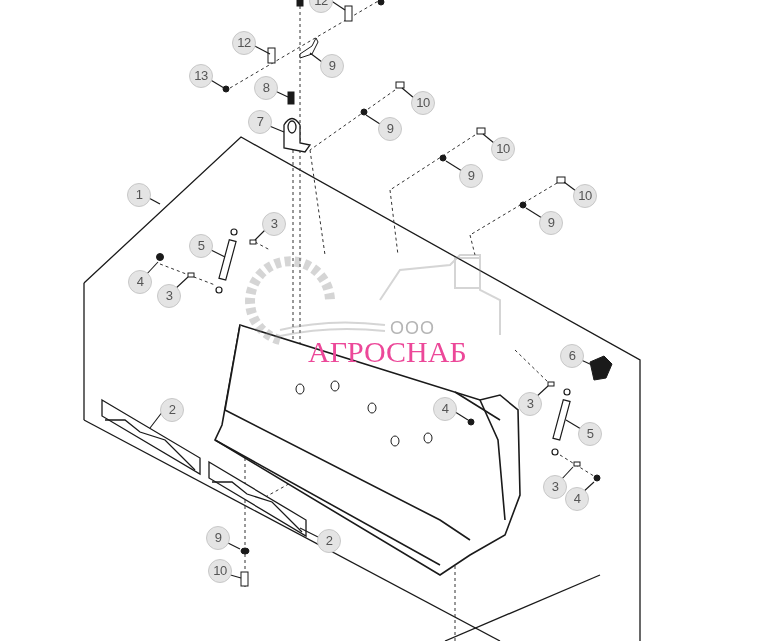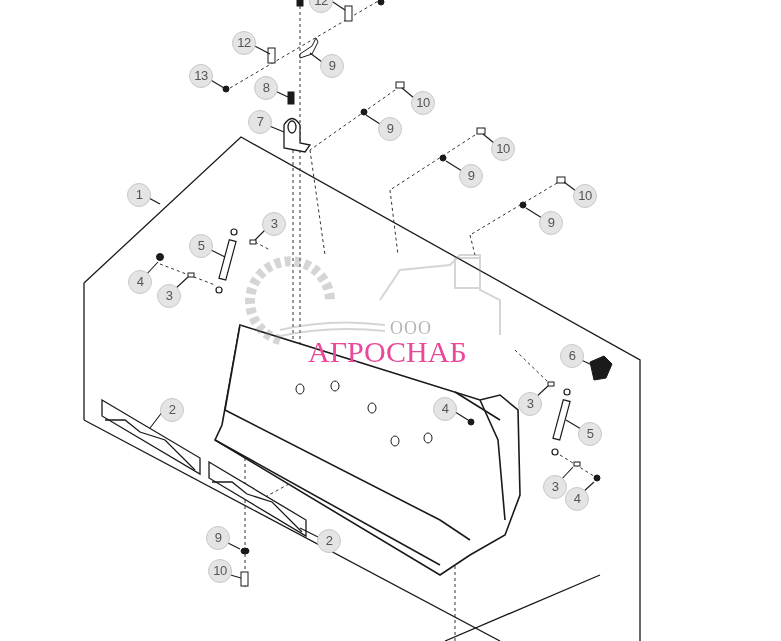--- a/index.html
+++ b/index.html
@@ -1,21 +1,21 @@
 <!DOCTYPE html>
 <html><head>
 <meta charset="utf-8">
 <style>
   html, body { margin:0; padding:0; background:#ffffff; }
   body { width:781px; height:641px; overflow:hidden; position:relative; font-family:"Liberation Sans", sans-serif; }
   #diagram { position:absolute; left:0; top:0; width:781px; height:641px; }
   .callout { position:absolute; width:22px; height:22px; margin-left:-11px; margin-top:-11px; border-radius:50%;
              background:#e4e4e4; border:1px solid #c8c8c8; color:#555; font-size:13px; line-height:22px; text-align:center;
              font-family:"Liberation Sans", sans-serif; letter-spacing:-0.5px; }
-  .wm-ooo { position:absolute; left:390px; top:318px; color:#b5b5b5; font-family:Liberation Serif, serif; font-size:18px; letter-spacing:1px; }
+  .wm-ooo { position:absolute; left:390px; top:318px; color:#b5b5b5; font-family:Liberation Sans, sans-serif; font-size:18px; letter-spacing:1px; }
   .wm-name { position:absolute; left:308px; top:335px; color:#ec4899; font-family:"Liberation Serif", serif; font-size:30px; letter-spacing:0px; }
 </style>
 </head>
 <body>
 
 <svg id="diagram" viewBox="0 0 781 641" xmlns="http://www.w3.org/2000/svg">
 
   <g fill="none" stroke="#1a1a1a" stroke-width="1.3">
     <polyline points="84,283 241,137 640,360 640,641"></polyline>
     <line x1="84" y1="283" x2="84" y2="420"></line>

